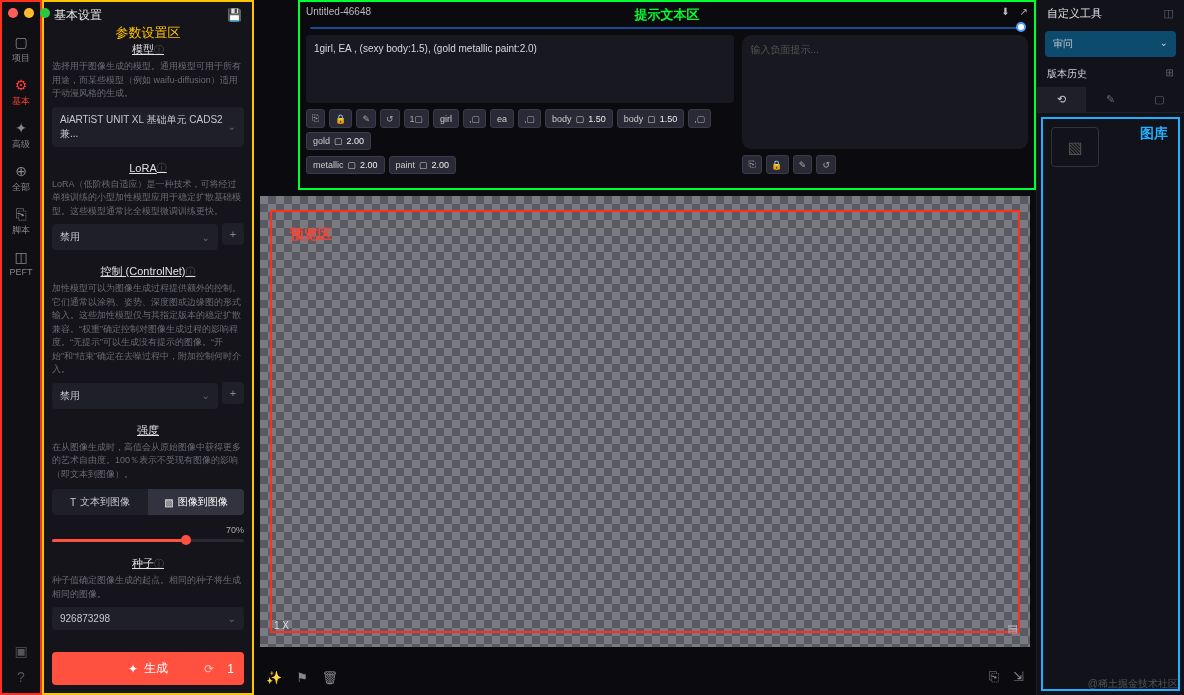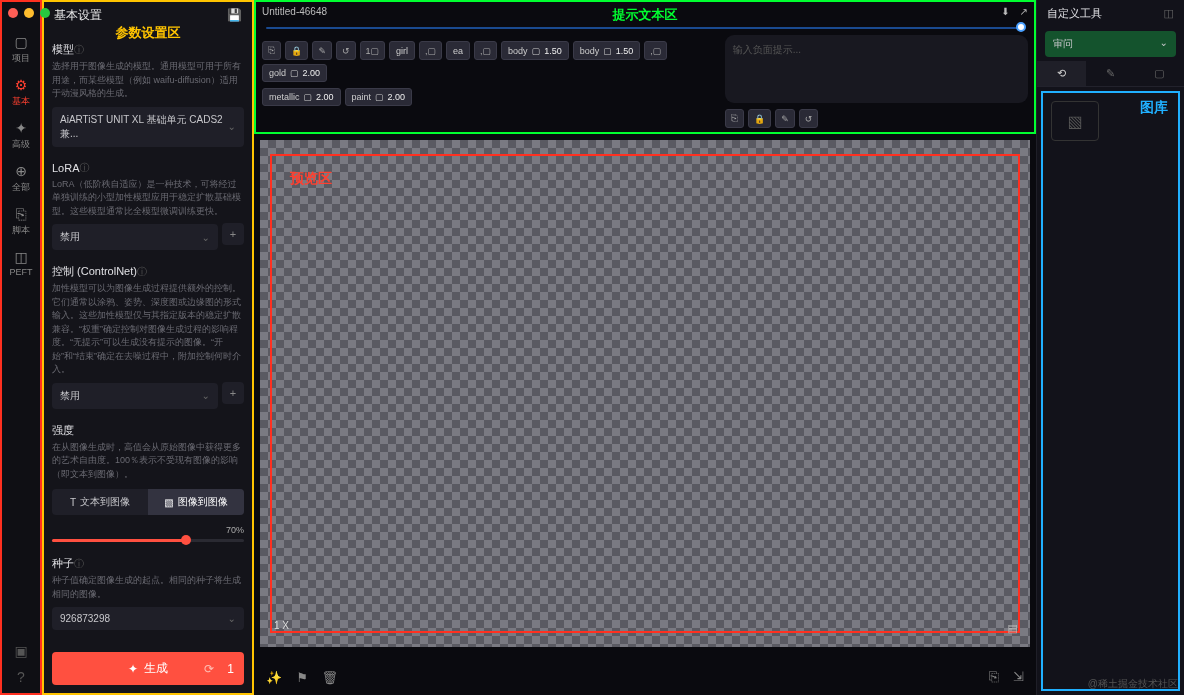--- a/index.html
+++ b/index.html
@@ -14,44 +14,44 @@
 .tabbar { width: 42px; border: 2px solid #ff3020; display: flex; flex-direction: column; align-items: center; padding-top: 26px; position: relative; background: #0f0f14; }
 .tabbar-item { width: 42px; display: flex; flex-direction: column; align-items: center; padding: 6px 0; cursor: pointer; color: #888; font-size: 9px; gap: 2px; }
 .tabbar-item.active { color: #ff4030; }
 .tabbar-ic { width: 16px; height: 16px; display: flex; align-items: center; justify-content: center; font-size: 14px; }
 .tabbar-label { position: absolute; bottom: -18px; left: 2px; color: #ff3020; font-size: 13px; font-weight: bold; }
 .tabbar-bottom { position: absolute; bottom: 8px; width: 42px; display: flex; flex-direction: column; align-items: center; gap: 10px; }
 
 
 .settings { width: 212px; background: #14141a; border: 2px solid #ffc400; display: flex; flex-direction: column; position: relative; }
 .settings-hdr { display: flex; align-items: center; justify-content: space-between; padding: 12px 10px; font-size: 12px; color: #e8e8e8; font-weight: 500; height: 26px; }
-.settings-title { position: absolute; top: 22px; left: 50%; transform: translateX(-50%); color: #ffc400; font-size: 13px; font-weight: bold; z-index: 10; }
+.settings-title { position: absolute; top: 22px; left: 50%; transform: translateX(-50%); color: #ffc400; font-size: 13px; font-weight: normal; z-index: 10; }
 .settings-body { flex: 1; overflow-y: auto; padding: 0 8px 8px; }
 .sect { margin-top: 14px; }
-.sect-t { font-size: 11px; color: #e0e0e4; display: flex; align-items: center; justify-content: flex-start; }
+.sect-t { font-size: 11px; color: #e0e0e4; display: flex; align-items: center; justify-content: center; text-decoration: underline; }
 .sect-d { font-size: 9px; color: #6a6a72; margin-top: 3px; line-height: 1.5; }
 .dd { background: #1f1f28; border-radius: 4px; padding: 6px 8px; margin-top: 6px; display: flex; align-items: center; justify-content: space-between; font-size: 10px; cursor: pointer; }
 .dd .chev { color: #666; font-size: 10px; }
 .plus { width: 22px; height: 22px; background: #1f1f28; border-radius: 4px; display: flex; align-items: center; justify-content: center; cursor: pointer; margin-left: 4px; color: #888; }
 .info-ic { color: #555; font-size: 10px; }
 .mode-toggle { display: flex; margin-top: 8px; background: #1f1f28; border-radius: 4px; overflow: hidden; font-size: 10px; }
 .mode-toggle > div { flex: 1; text-align: center; padding: 6px 0; cursor: pointer; display: flex; align-items: center; justify-content: center; gap: 4px; }
 .mode-toggle > div.active { background: #333340; color: #fff; }
 .slider-row { margin-top: 10px; }
 .slider-lbl { display: flex; justify-content: space-between; font-size: 9px; color: #aaa; text-align: right; }
 .slider-track { height: 3px; background: #2a2a32; border-radius: 2px; margin-top: 4px; position: relative; }
 .slider-fill { height: 100%; background: #ff5040; border-radius: 2px; }
 .slider-thumb { width: 10px; height: 10px; background: #ff5040; border-radius: 50%; position: absolute; top: -4px; transform: translateX(-50%); }
 .gen-btn { background: #ff5040; color: #fff; border-radius: 4px; padding: 8px 0; text-align: center; font-size: 12px; cursor: pointer; display: flex; align-items: center; justify-content: center; gap: 6px; margin: 8px 8px 8px; position: relative; }
 .gen-btn .count { position: absolute; right: 10px; }
 .gen-btn .sync { position: absolute; right: 30px; color: #ffbbb0; }
 
 
 .center { flex: 1; display: flex; flex-direction: column; background: #0a0a0f; }
-.prompt-area { border: 2px solid #00ff30; position: relative; padding: 4px 6px 4px; }
+.prompt-area { border: 2px solid #00ff30; position: relative; padding: 4px 6px 14px; margin-left: 44px; }
 .prompt-hdr { display: flex; align-items: center; justify-content: space-between; font-size: 10px; color: #bbb; }
 .prompt-title-overlay { position: absolute; top: 4px; left: 50%; transform: translateX(-50%); color: #00ff30; font-size: 13px; font-weight: bold; }
 .thin-slider { height: 2px; background: #1a4a90; margin: 10px 4px 6px; position: relative; border-radius: 2px; }
 .thin-slider .th { width: 10px; height: 10px; border: 2px solid #4aa0ff; background: #fff; border-radius: 50%; position: absolute; right: -2px; top: -5px; }
 .prompt-cols { display: flex; gap: 8px; }
 .pbox { flex: 1; background: #181820; border-radius: 4px; padding: 8px; min-height: 68px; font-size: 10px; color: #d8d8dc; }
 .pbox.ph { color: #555; border-radius: 9px; }
 .tag-bar { display: flex; gap: 4px; margin-top: 6px; flex-wrap: wrap; }
 .tag-ic { background: #2a2a36; border: 1px solid #3a3a48; border-radius: 3px; padding: 3px 5px; font-size: 9px; color: #aaa; cursor: pointer; display: flex; align-items: center; gap: 3px; }
 .tag-pill { background: #2a2a36; border: 1px solid #3a3a48; border-radius: 3px; padding: 3px 6px; font-size: 9px; color: #ccc; cursor: pointer; display: inline-flex; align-items: center; gap: 4px; }
@@ -65,21 +65,21 @@
 .preview-label { position: absolute; top: 30px; left: 30px; color: #ff4030; font-size: 14px; font-weight: bold; }
 .preview-1x { position: absolute; bottom: 16px; left: 14px; color: #ddd; font-size: 10px; }
 .preview-stack { position: absolute; bottom: 12px; right: 12px; color: #bbb; }
 
 .toolbar { height: 36px; display: flex; align-items: center; justify-content: space-between; padding: 0 12px; color: #888; font-size: 13px; }
 .tb-g { display: flex; gap: 14px; }
 
 
 .right { width: 148px; background: #12121a; display: flex; flex-direction: column; border-left: 1px solid #1f1f28; }
 .r-hdr { padding: 6px 10px; font-size: 11px; color: #e0e0e4; display: flex; justify-content: space-between; align-items: center; }
-.r-dd { margin: 4px 8px; background: #14532d; border-radius: 4px; padding: 6px 8px; display: flex; justify-content: space-between; font-size: 10px; cursor: pointer; }
+.r-dd { margin: 4px 8px; background: #0c4a6e; border-radius: 4px; padding: 6px 8px; display: flex; justify-content: space-between; font-size: 10px; cursor: pointer; }
 .r-sub { padding: 6px 10px; font-size: 10px; color: #d0d0d4; display: flex; justify-content: space-between; }
 .r-tabs { display: flex; border-bottom: 1px solid #22222c; }
 .r-tabs > div { flex: 1; text-align: center; padding: 6px 0; cursor: pointer; color: #666; font-size: 11px; }
 .r-tabs > div.active { background: #1f1f28; color: #ccc; }
 .gallery { flex: 1; border: 2px solid #20b0ff; margin: 4px; position: relative; padding: 8px; }
 .gal-thumb { width: 48px; height: 40px; border: 1px solid #333; border-radius: 4px; display: flex; align-items: center; justify-content: center; color: #555; font-size: 16px; }
 .gal-label { position: absolute; top: 6px; right: 10px; color: #20b0ff; font-size: 14px; font-weight: bold; }
 
 .watermark { position: absolute; bottom: 4px; right: 6px; color: #555; font-size: 10px; }
 
@@ -235,20 +235,21 @@
           <span>⬇</span>
           <span>↗</span>
         </span>
       </div>
       <div class="prompt-title-overlay">提示文本区</div>
       <div class="thin-slider">
           <div class="th"></div>
         </div>
       <div class="prompt-cols">
         <div style="flex:1.5;display:flex;flex-direction:column">
+          <div class="pbox">1girl, EA , (sexy body:1.5), (gold metallic paint:2.0)</div>
           <div class="tag-bar">
             <span class="tag-ic">⎘</span>
             <span class="tag-ic">🔒</span>
             <span class="tag-ic">✎</span>
             <span class="tag-ic">↺</span>
             <span class="tag-ic">1▢</span>
             <span class="tag-pill">
                 <span>girl</span>
               </span>
             <span class="tag-ic">,▢</span>
@@ -300,20 +301,24 @@
 
   <div class="right">
     <div class="r-hdr">
         <span>自定义工具</span>
         <span style="color:#666">◫</span>
       </div>
     <div class="r-dd">
         <span>审问</span>
         <span class="chev">⌄</span>
       </div>
+    <div class="r-sub">
+        <span>版本历史</span>
+        <span style="color:#666">⊞</span>
+      </div>
     <div class="r-tabs">
       <div class="active">⟲</div>
       <div>✎</div>
       <div>▢</div>
     </div>
     <div class="gallery">
       <div class="gal-label">图库</div>
       <div class="gal-thumb">▧</div>
     </div>
   </div>

